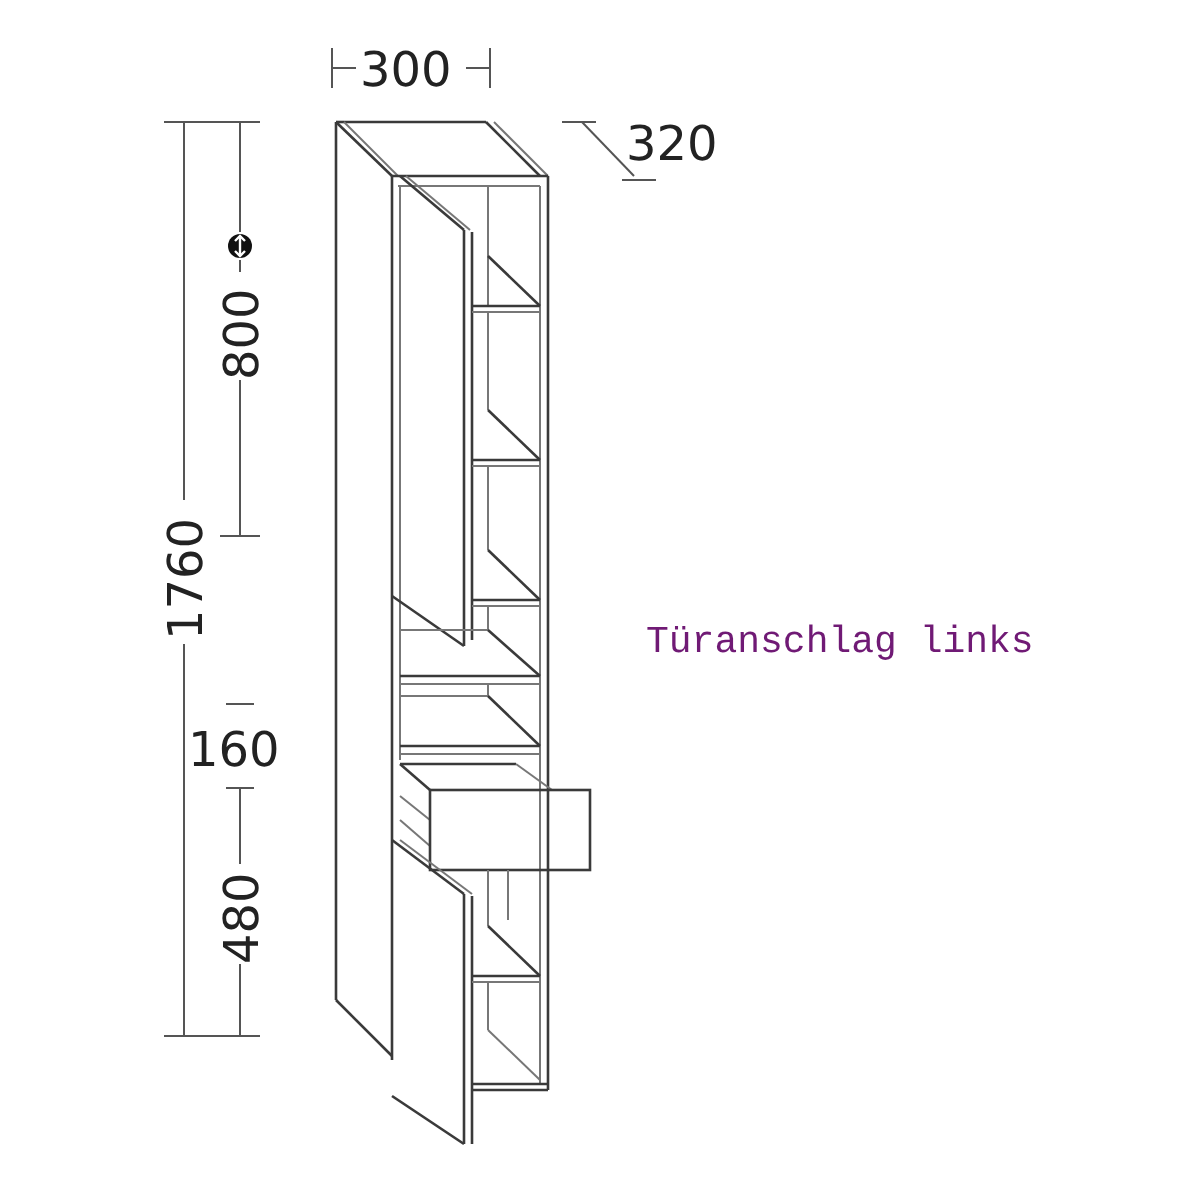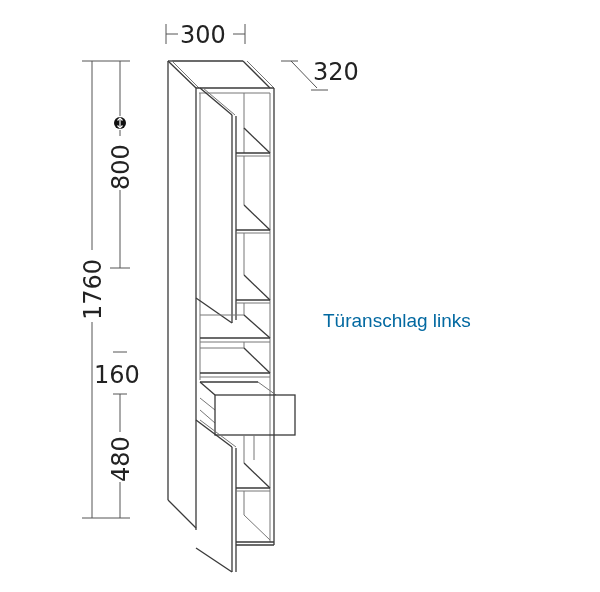--- a/index.html
+++ b/index.html
@@ -2,21 +2,21 @@
 <html><head>
   <meta charset="utf-8">
   <style>
     html, body { margin: 0; padding: 0; background: #ffffff; }
     body { width: 600px; height: 592px; position: relative; overflow: hidden; font-family: "Liberation Sans", sans-serif; }
     svg { position: absolute; left: 0; top: 0; }
     .dim { fill: none; stroke: #555555; stroke-width: 1; }
     .cab { fill: none; stroke: #3a3a3a; stroke-width: 1.3; }
     .cabl { fill: none; stroke: #777777; stroke-width: 1; }
     .label { font-family: "DejaVu Sans", sans-serif; font-size: 24px; fill: #222222; }
-    .note { position: absolute; left: 323px; top: 310px; font-family: Liberation Sans, sans-serif; font-size: 19px; color: #0369a1; }
+    .note { position: absolute; left: 323px; top: 310px; font-family: Liberation Mono, monospace; font-size: 19px; color: #701a75; }
   </style>
 </head>
 <body>
 
 <svg width="600" height="592" viewBox="0 0 600 592">
 
   <g>
     <line class="dim" x1="166" y1="24" x2="166" y2="44"></line>
     <line class="dim" x1="166" y1="34" x2="178" y2="34"></line>
     <line class="dim" x1="233" y1="34" x2="245" y2="34"></line>

